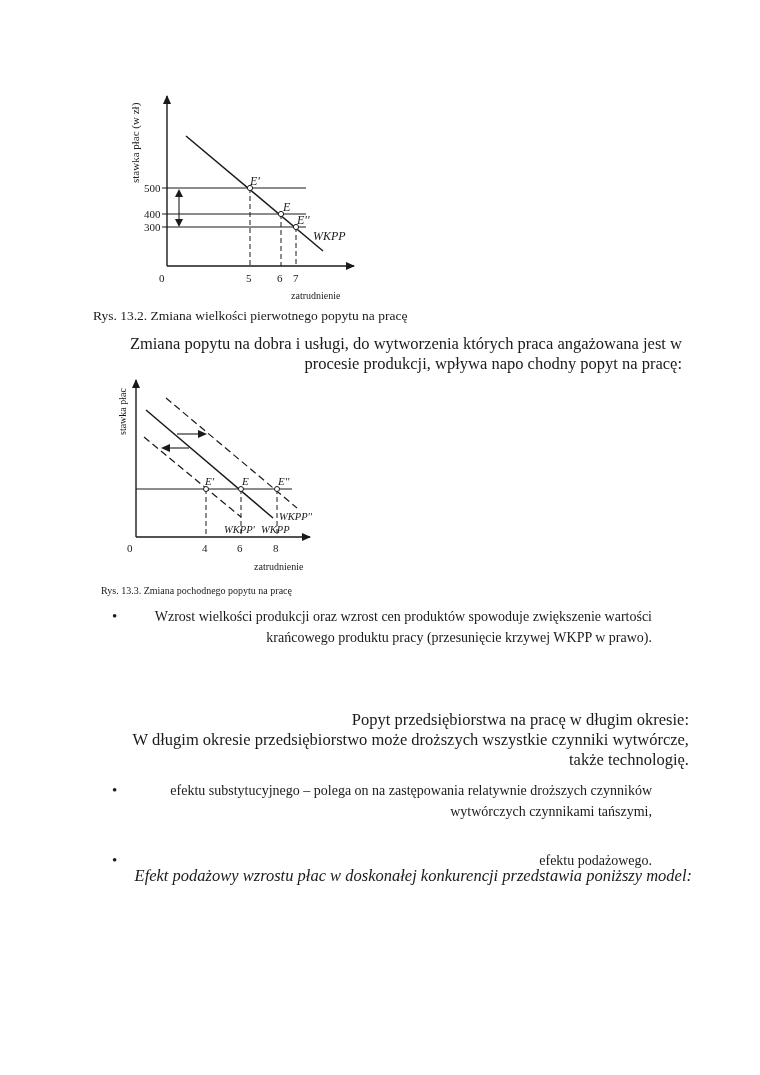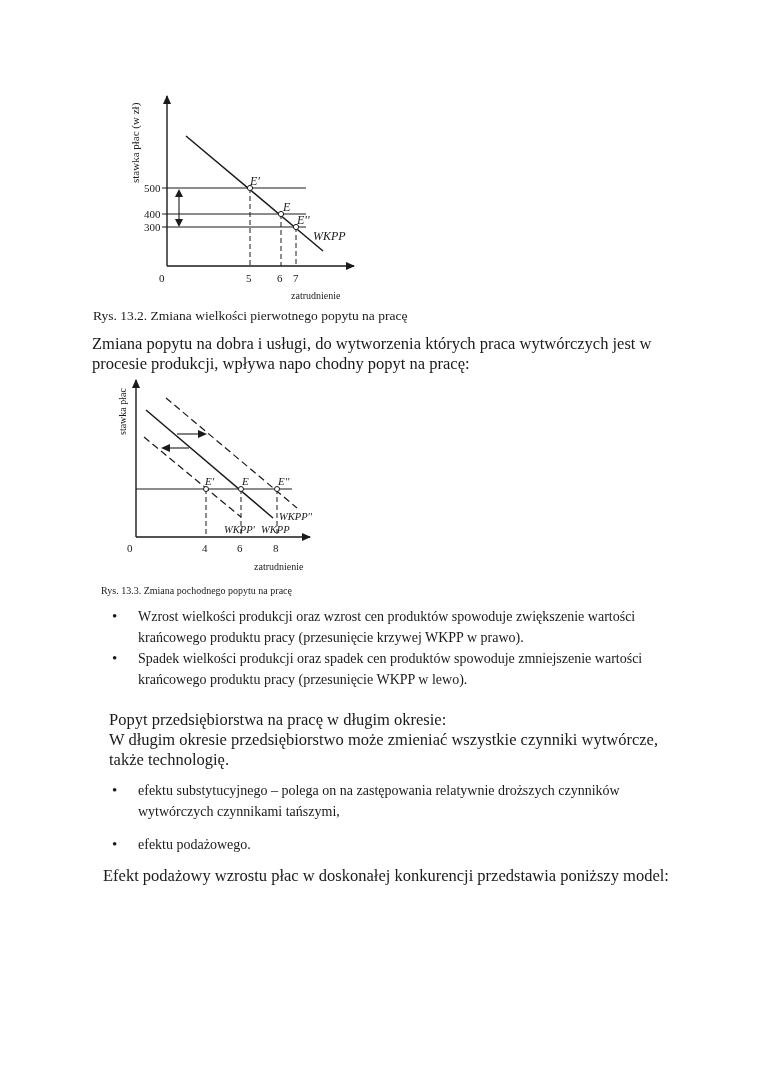--- a/index.html
+++ b/index.html
@@ -1,18 +1,18 @@
 <!DOCTYPE html>
 <html><head>
 <meta charset="utf-8">
 <style>
   html, body { margin:0; padding:0; background:#ffffff; }
   body { width:760px; height:1075px; position:relative; overflow:hidden; color:#1a1a1a; }
   .abs { position:absolute; }
-  .serif { font-family: "Liberation Serif", "DejaVu Serif", serif; }
+  .serif { font-family: "Liberation Serif", "DejaVu Serif", serif; text-align: right; }
   .caption { font-size:13.5px; white-space:nowrap; }
   .para { font-size:16.5px; line-height:20px; }
   .small { font-size:14px; line-height:21px; }
   ul.bul { list-style:none; margin:0; padding:0; }
   ul.bul li { position:relative; padding-left:26px; }
   ul.bul li::before { content:"\2022"; position:absolute; left:0; top:0; font-size:15px; }
   svg text { font-family: "Liberation Serif", "DejaVu Serif", serif; fill:#1a1a1a; }
 </style>
 </head>
 <body>
@@ -55,21 +55,21 @@
   <text x="293" y="282" font-size="11">7</text>
   <text x="291" y="299" font-size="10">zatrudnienie</text>
   <text x="250" y="185" font-size="12" font-style="italic">E'</text>
   <text x="283" y="211" font-size="12" font-style="italic">E</text>
   <text x="297" y="224" font-size="12" font-style="italic">E''</text>
   <text x="313" y="240" font-size="12" font-style="italic">WKPP</text>
 </svg>
 
 <div class="abs serif caption" style="left:93px;top:308px;">Rys. 13.2. Zmiana wielkości pierwotnego popytu na pracę</div>
 
-<div class="abs serif para" style="left:92px;top:334px;width:590px;">Zmiana popytu na dobra i usługi, do wytworzenia których praca wytwórczych jest w procesie produkcji, wpływa napo chodny popyt na pracę:</div>
+<div class="abs serif para" style="left:92px;top:334px;width:590px;">Zmiana popytu na dobra i usługi, do wytworzenia których praca angażowana jest w procesie produkcji, wpływa napo chodny popyt na pracę:</div>
 
 <svg class="abs" style="left:0;top:370px" width="760" height="220" viewBox="0 370 760 220">
   <defs>
     <marker id="ah2" markerWidth="10" markerHeight="10" refX="8" refY="5" orient="auto" markerUnits="userSpaceOnUse">
       <path d="M0,1 L9,5 L0,9 Z" fill="#1a1a1a"></path>
     </marker>
   </defs>
   <line x1="136" y1="537" x2="136" y2="380" stroke="#1a1a1a" stroke-width="1.4" marker-end="url(#ah2)"></line>
   <line x1="136" y1="537" x2="310" y2="537" stroke="#1a1a1a" stroke-width="1.4" marker-end="url(#ah2)"></line>
 
@@ -103,26 +103,25 @@
   <text x="278" y="485" font-size="11" font-style="italic">E''</text>
   <text x="224" y="533" font-size="10.5" font-style="italic">WKPP'</text>
   <text x="261" y="533" font-size="10.5" font-style="italic">WKPP</text>
   <text x="279" y="520" font-size="10.5" font-style="italic">WKPP''</text>
 </svg>
 
 <div class="abs serif caption" style="left:101px;top:585px;font-size:10px;">Rys. 13.3. Zmiana pochodnego popytu na pracę</div>
 
 <ul class="abs bul serif small" style="left:112px;top:606px;width:540px;">
   <li style="">Wzrost wielkości produkcji oraz wzrost cen produktów spowoduje zwiększenie wartości krańcowego produktu pracy (przesunięcie krzywej WKPP w prawo).</li>
-  <li>Spadek wielkości produkcji oraz spadek cen produktów spowoduje zmniejszenie wartości krańcowego produktu pracy (przesunięcie WKPP w lewo).</li>
 </ul>
 
 <div class="abs serif para" style="left:109px;top:710px;width:580px;">
   <div>Popyt przedsiębiorstwa na pracę w długim okresie:</div>
-  <div>W długim okresie przedsiębiorstwo może zmieniać wszystkie czynniki wytwórcze, także technologię.</div>
+  <div>W długim okresie przedsiębiorstwo może droższych wszystkie czynniki wytwórcze, także technologię.</div>
 </div>
 
 <ul class="abs bul serif small" style="left:112px;top:780px;width:540px;">
-  <li style="margin-bottom:12px;">efektu substytucyjnego – polega on na zastępowania relatywnie droższych czynników wytwórczych czynnikami tańszymi,</li>
+  <li style="margin-bottom:28px;">efektu substytucyjnego – polega on na zastępowania relatywnie droższych czynników wytwórczych czynnikami tańszymi,</li>
   <li>efektu podażowego.</li>
 </ul>
 
-<div class="abs serif para" style="left:103px;top:866px;width:600px;">Efekt podażowy wzrostu płac w doskonałej konkurencji przedstawia poniższy model:</div>
+<div class="abs serif para" style="left:92px;top:866px;width:600px;font-style:italic;">Efekt podażowy wzrostu płac w doskonałej konkurencji przedstawia poniższy model:</div>
 
 </body></html>

